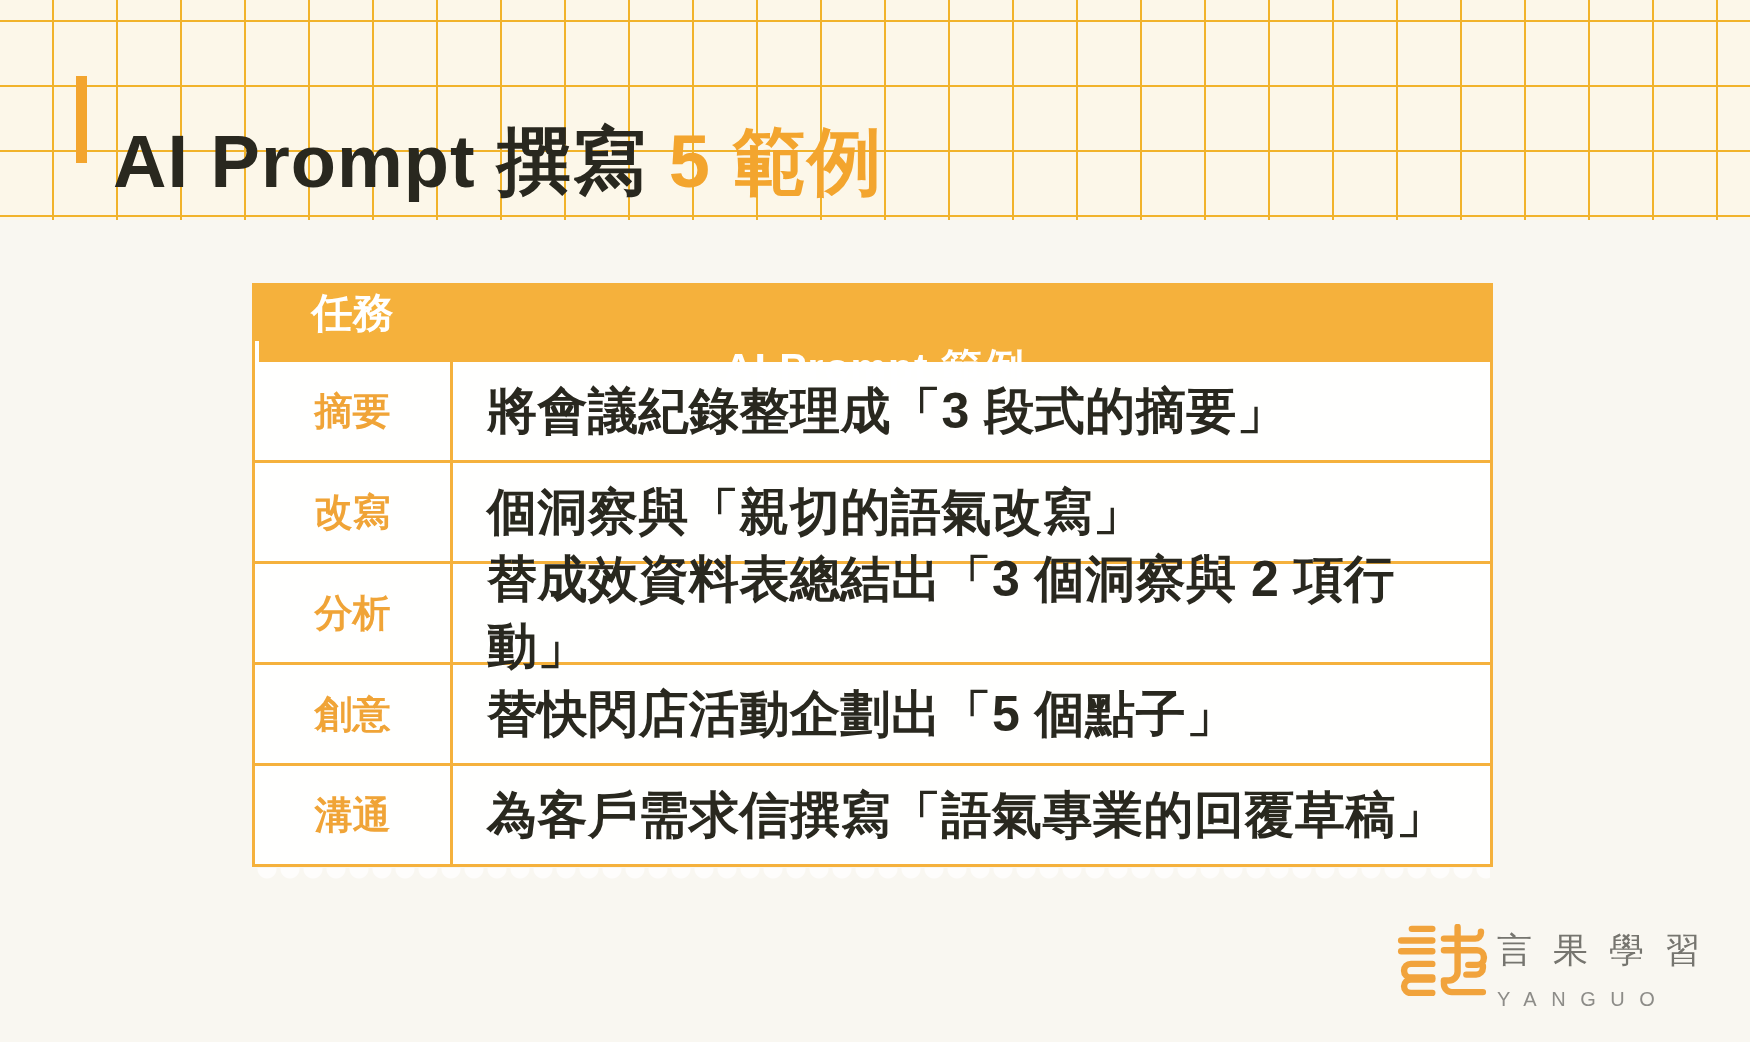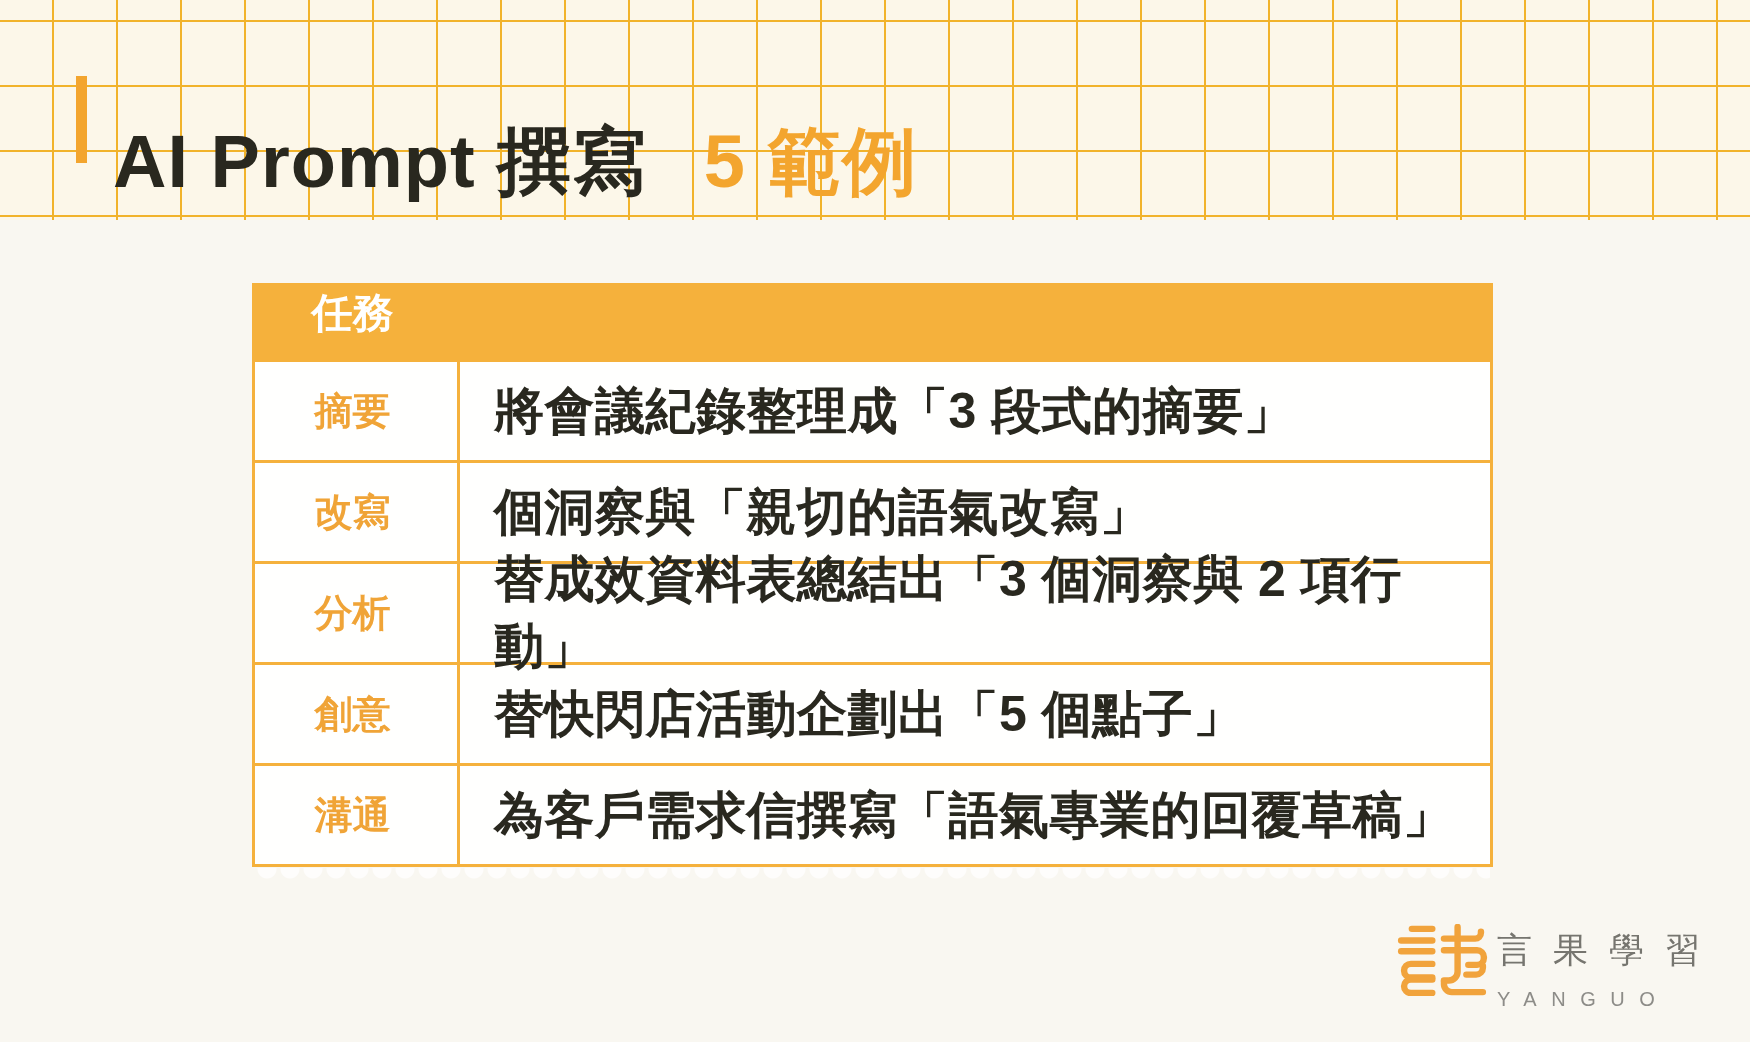--- a/index.html
+++ b/index.html
@@ -21,21 +21,20 @@
   
   .accent-bar{
     position:absolute;left:76px;top:76px;width:11px;height:87px;
     background:var(--title_orange,#F3A52E);
   }
   .slide-title{
     position:absolute;left:113px;top:63px;height:100px;
     display:flex;align-items:center;
     font-size:74px;font-weight:700;letter-spacing:1px;
     color:var(--ink,#29281F);
-    gap:35px;
   }
   .slide-title span{white-space:pre;}
   .slide-title .orange{color:var(--title_orange,#F3A52E);}
   
   .prompt-table{
     position:absolute;left:252px;top:283px;width:1241px;
     box-sizing:border-box;border:3px solid var(--accent,#F5B13C);
     background:#FFFFFE;
   }
   .thead{
@@ -46,21 +45,20 @@
     color:#FFFFFF;font-size:41px;font-weight:700;
   }
   .thead .hcell-example{
     flex:1;display:flex;align-items:center;justify-content:center;
     border-left:4px solid #FFFFFF;
     color:#FFFFFF;font-size:41px;font-weight:700;letter-spacing:1px;
   }
   .trow{
     display:flex;height:101px;box-sizing:border-box;
     border-top:3px solid var(--accent,#F5B13C);
-    gap:7px;
   }
   .cell-task{
     width:195px;display:flex;align-items:center;justify-content:center;
     color:var(--accent_text,#F0A437);font-size:38px;font-weight:700;
   }
   .cell-example{
     flex:1;display:flex;align-items:center;
     border-left:3px solid var(--accent,#F5B13C);
     padding-left:34px;
     color:var(--ink,#29281F);font-size:50px;font-weight:700;letter-spacing:0.5px;
@@ -91,20 +89,21 @@
 
 <div class="accent-bar"></div>
 <h1 class="slide-title">
     <span>AI Prompt 撰寫 </span>
     <span class="orange">5 範例</span>
   </h1>
 
 <div class="prompt-table">
   <div class="thead">
     <div class="hcell-task">任務</div>
+    <div class="hcell-example">AI Prompt 範例</div>
   </div>
 
   <div class="trow">
     <div class="cell-task">摘要</div>
     <div class="cell-example">將會議紀錄整理成「3 段式的摘要」</div>
   </div>
   <div class="trow">
     <div class="cell-task">改寫</div>
     <div class="cell-example">個洞察與「親切的語氣改寫」</div>
   </div>

